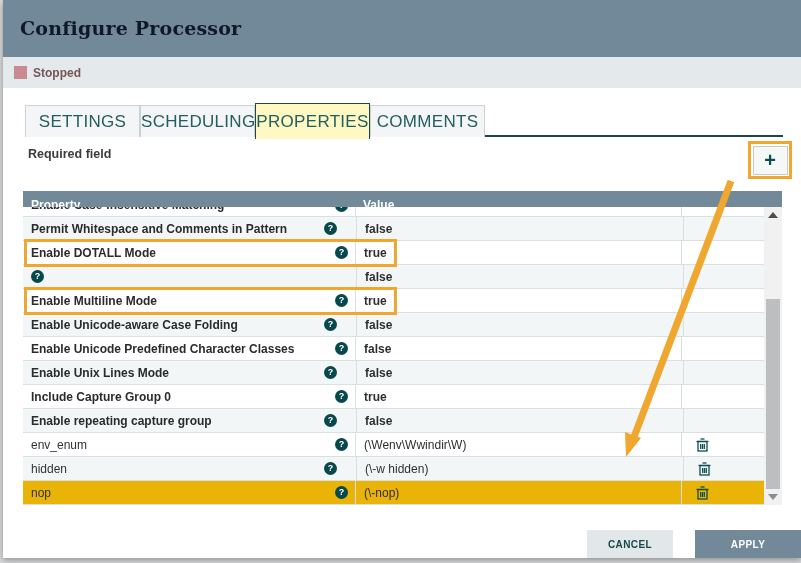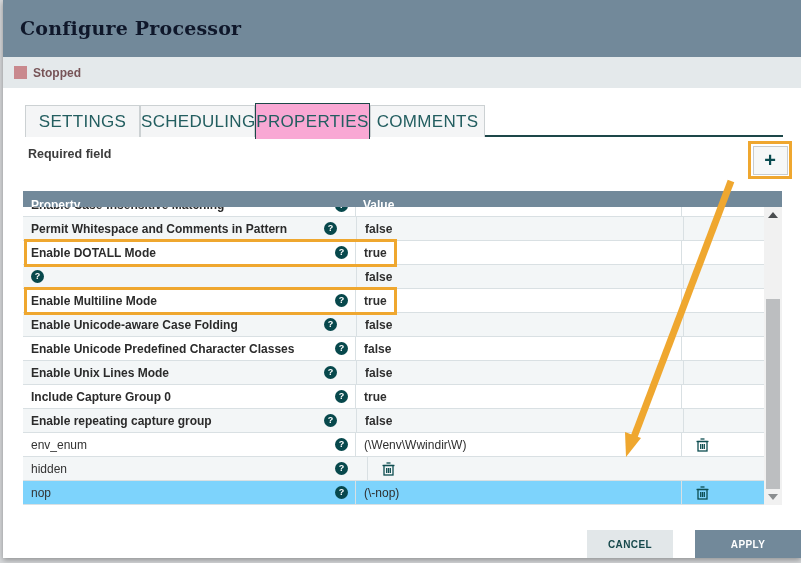--- a/index.html
+++ b/index.html
@@ -15,38 +15,38 @@
   .dlg-title { font-family:"DejaVu Serif", serif; font-weight:bold; color:#0f172a; font-size:19px; line-height:57px; padding-left:17px; letter-spacing:.2px; }
 
   
   .status-bar { position:absolute; left:0; top:57px; width:100%; height:31px; background:#e4e9eb; display:flex; align-items:center; padding-left:11px; }
   .status-square { width:13px; height:13px; background:#c9898e; display:inline-block; }
   .status-label { color:#775457; font-weight:bold; font-size:12px; margin-left:6px; }
 
   
   .tabbar { position:absolute; left:22px; top:103px; width:758px; height:34px; border-bottom:2px solid #1d4749; }
   .tab { position:relative; float:left; width:115px; height:32px; margin-top:2px; background:#f4f5f6; border:1px solid #ccd1d3; border-bottom:none; text-align:center; line-height:31px; font-size:17px; color:#235e60; letter-spacing:.3px; cursor:pointer; }
-  .tab.active { background:#f9a8d4; border:1px solid #1d4749; border-bottom:none; height:36px; margin-top:0; margin-bottom:-2px; z-index:2; line-height:35px; }
+  .tab.active { background:#fef9c3; border:1px solid #1d4749; border-bottom:none; height:36px; margin-top:0; margin-bottom:-2px; z-index:2; line-height:35px; }
 
   .required-label { position:absolute; left:25px; top:147px; font-size:12.5px; font-weight:bold; color:#3c3c3c; }
 
   
   .add-highlight { position:absolute; left:745px; top:141px; width:44px; height:38px; border:3px solid #efa72f; display:flex; align-items:center; justify-content:center; background:#ffffff; }
   .add-btn { width:35px; height:29px; background:#f6f8f8; border:1px solid #c8cccf; color:#0a4c50; font-size:20px; font-weight:bold; line-height:26px; text-align:center; cursor:pointer; font-family:"Liberation Sans", sans-serif; }
 
   
   .ptable { position:absolute; left:20px; top:179px; width:759px; height:326px; font-size:12px; }
   .thead { position:absolute; left:0; top:0; width:100%; height:28px; background:#72899a; color:#ffffff; font-weight:bold; display:flex; align-items:center;margin-top:12px; }
   .th-prop { width:332px; padding-left:8px; }
   .th-val { padding-left:8px; }
   .tbody { position:absolute; left:0; top:28px; width:741px; height:298px; border-bottom:1px solid #d9e0e3; overflow:hidden; background:#fff; }
 
   .trow { position:relative; width:100%; height:24px; display:flex; background:#ffffff; border-bottom:1px solid #d9e0e3; }
   .trow.zebra { background:#f3f6f7;gap:12px; }
-  .trow.selected { background:#7dd3fc; }
+  .trow.selected { background:#eab308; }
   .cell-prop { width:332px; display:flex; align-items:center; padding-left:8px; }
   .prop-text { font-weight:bold; color:#2b2b2b; white-space:nowrap; overflow:hidden; flex:1; }
   .trow.dynamic .prop-text { font-weight:normal; color:#333; }
   .qmark { flex:none; width:13px; height:13px; margin-right:7px; border-radius:50%; background:#07484c; color:#ffffff; font-size:9px; font-weight:bold; text-align:center; line-height:13px; cursor:pointer; }
   .cell-value { width:326px; border-left:1px solid #d9e0e3; display:flex; align-items:center; padding-left:8px; color:#2f2f2f; font-weight:bold; white-space:nowrap; cursor:text; }
   .trow.dynamic .cell-value { font-weight:normal; }
   .cell-del { width:83px; border-left:1px solid #d9e0e3; display:flex; align-items:center; padding-left:14px; }
   .trash { width:13px; height:14px; cursor:pointer; }
 
   .row-highlight { position:absolute; left:1px; top:-2px; width:373px; height:28px; border:3px solid #efa72f; pointer-events:none; z-index:5; }
@@ -227,20 +227,21 @@
           <line x1="8.3" y1="6" x2="8.3" y2="11"></line>
         </g>
       </svg>
     </div>
   </div>
           <div class="trow zebra dynamic">
     <div class="cell-prop">
       <span class="prop-text">hidden</span>
       <span class="qmark">?</span>
     </div>
+    <div class="cell-value">(\-w hidden)</div>
     <div class="cell-del">
       <svg class="trash" viewBox="0 0 13 14" xmlns="http://www.w3.org/2000/svg">
         <g stroke="#0d4d50" stroke-width="1.3" fill="none">
           <rect x="2" y="3.5" width="9" height="9.5"></rect>
           <line x1="0.5" y1="3.5" x2="12.5" y2="3.5"></line>
           <line x1="4.5" y1="1" x2="8.5" y2="1"></line>
           <line x1="4.7" y1="6" x2="4.7" y2="11"></line>
           <line x1="6.5" y1="6" x2="6.5" y2="11"></line>
           <line x1="8.3" y1="6" x2="8.3" y2="11"></line>
         </g>

